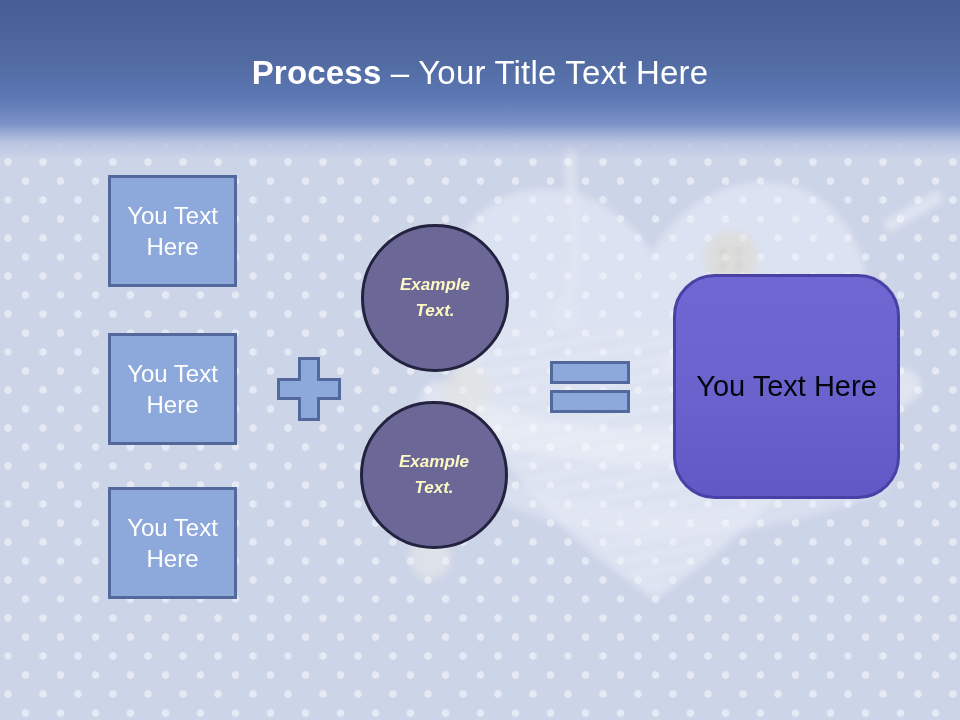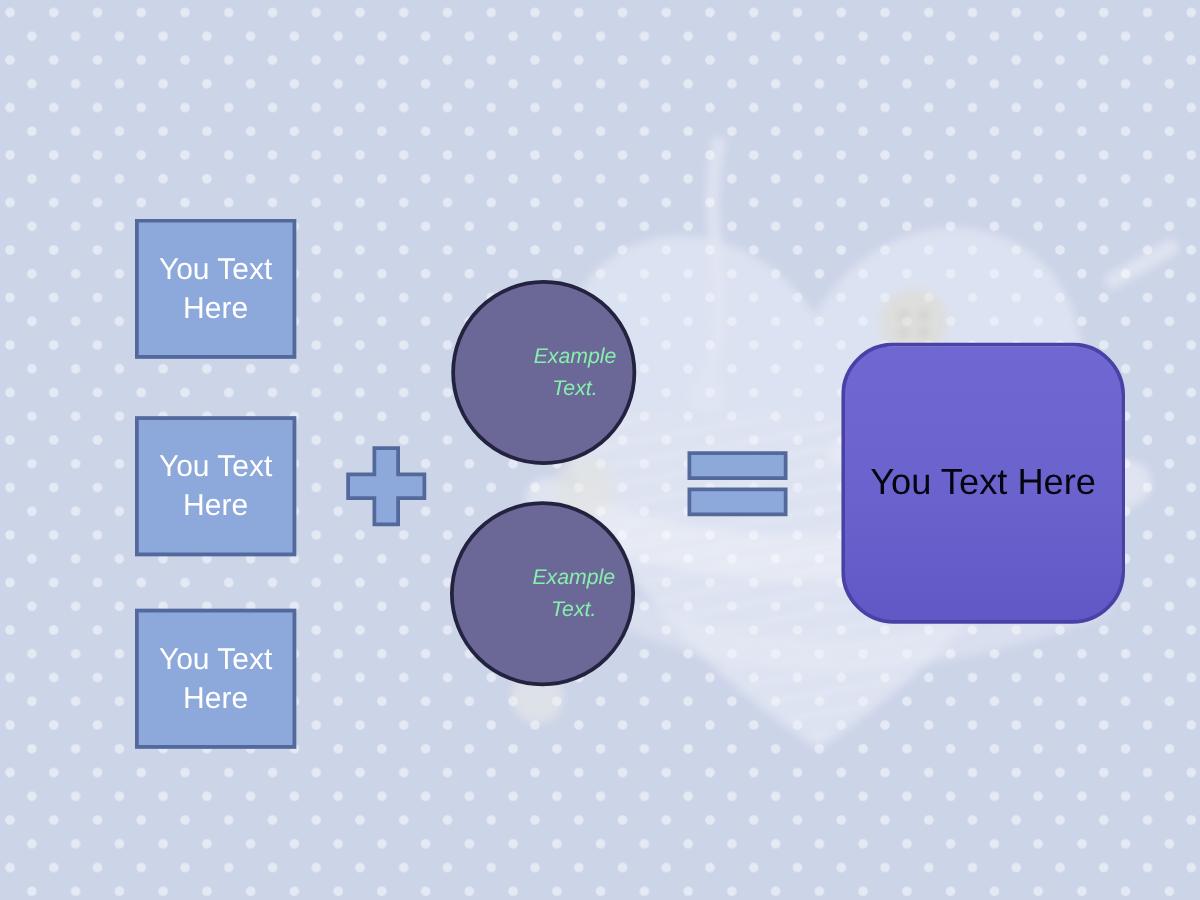--- a/index.html
+++ b/index.html
@@ -48,22 +48,22 @@
   .box-3{top:487px;}
   
   .plus{position:absolute;left:276px;top:356px;z-index:3;}
   .equals{position:absolute;left:549px;top:360px;z-index:3;}
   .op-shape{fill:var(--shape_fill,#8da8da);stroke:var(--box_border,#54699b);stroke-width:3;}
   
   .circle{
     position:absolute;width:142px;height:142px;border-radius:50%;z-index:3;
     background:var(--circle_fill,#6b6797);
     border:3px solid var(--circle_border,#23233f);
-    display:flex;align-items:center;justify-content:flex-end;
-    text-align:center;color:#86efac;font-size:17px;font-weight:400;font-style:italic;
+    display:flex;align-items:center;justify-content:center;
+    text-align:center;color:#fef9c3;font-size:17px;font-weight:700;font-style:italic;
     line-height:1.55;
   }
   .circle span{width:92px;display:block;}
   .circle-1{left:361px;top:224px;}
   .circle-2{left:360px;top:401px;}
   
   .result{
     position:absolute;left:673px;top:274px;width:227px;height:225px;z-index:3;
     background:linear-gradient(180deg,#6f68d3 0%,var(--result_fill,#6a63ce) 55%,#6058c4 100%);
     border:3px solid var(--result_border,#4a41a6);
@@ -103,20 +103,25 @@
         <circle cx="430" cy="558" r="21" fill="#f4f2ea"></circle>
       </g>
       <g opacity="0.6" fill="#ffffff">
         <rect x="662" y="348" width="70" height="14" rx="6" transform="rotate(-18 697 355)"></rect>
         <rect x="736" y="300" width="72" height="14" rx="6" transform="rotate(24 772 307)"></rect>
         <rect x="880" y="205" width="66" height="13" rx="6" transform="rotate(-30 913 211)"></rect>
       </g>
     </g>
   </svg>
 
+  <div class="header">
+    <h1 class="title"><span class="t-bold">Process</span>
+      <span class="t-rest">– Your Title Text Here</span>
+    </h1>
+  </div>
 
   <div class="box box-1">
     <span>You Text Here</span>
   </div>
   <div class="box box-2">
     <span>You Text Here</span>
   </div>
   <div class="box box-3">
     <span>You Text Here</span>
   </div>

